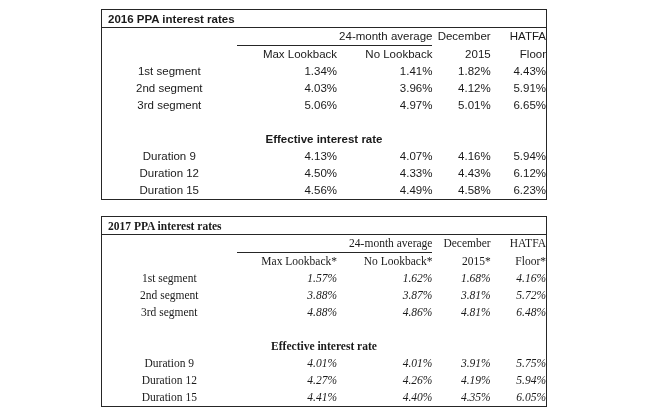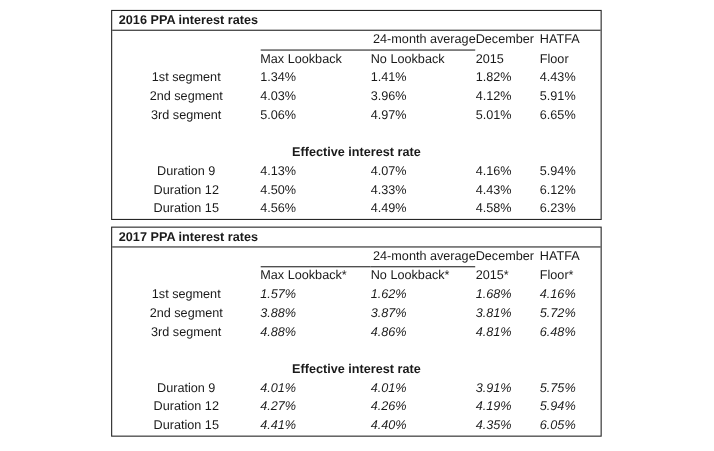--- a/index.html
+++ b/index.html
@@ -14,21 +14,21 @@
 
   .tbl-wrap {
     position: absolute;
     left: 101px;
     width: 446px;
     box-sizing: border-box;
     border: 1.5px solid #262626;
     background: #ffffff;
   }
   #table-2016 { top: 9px; }
-  #table-2017 { top: 206px; }
+  #table-2017 { top: 216px; font-family: Liberation Serif, serif; }
 
   .t-title {
     font-weight: bold;
     font-size: 11.5px;
     line-height: 16px;
     padding: 1px 0 0 6px;
     border-bottom: 1.5px solid #262626;
     white-space: nowrap;
   }
 
@@ -45,21 +45,21 @@
     line-height: 17px;
     white-space: nowrap;
     overflow: visible;
   }
   col.c-label { width: 134px; }
   col.c-max   { width: 100px; }
   col.c-no    { width: 95px;  }
   col.c-dec   { width: 58px;  }
   col.c-hatfa { width: 55px;  }
 
-  td.center { text-align: left; }
+  td.center { text-align: right; }
   td.lbl { text-align: center; padding-left: 6px; }
   td.group-head {
     text-align: right;
     border-bottom: 1.5px solid #262626;
     height: 16px; line-height: 16px;
   }
   tr.hrow2 td { height: 17px; }
   td.sec-head { font-weight: bold; }
   tr.spacer td { height: 17px; }
 

